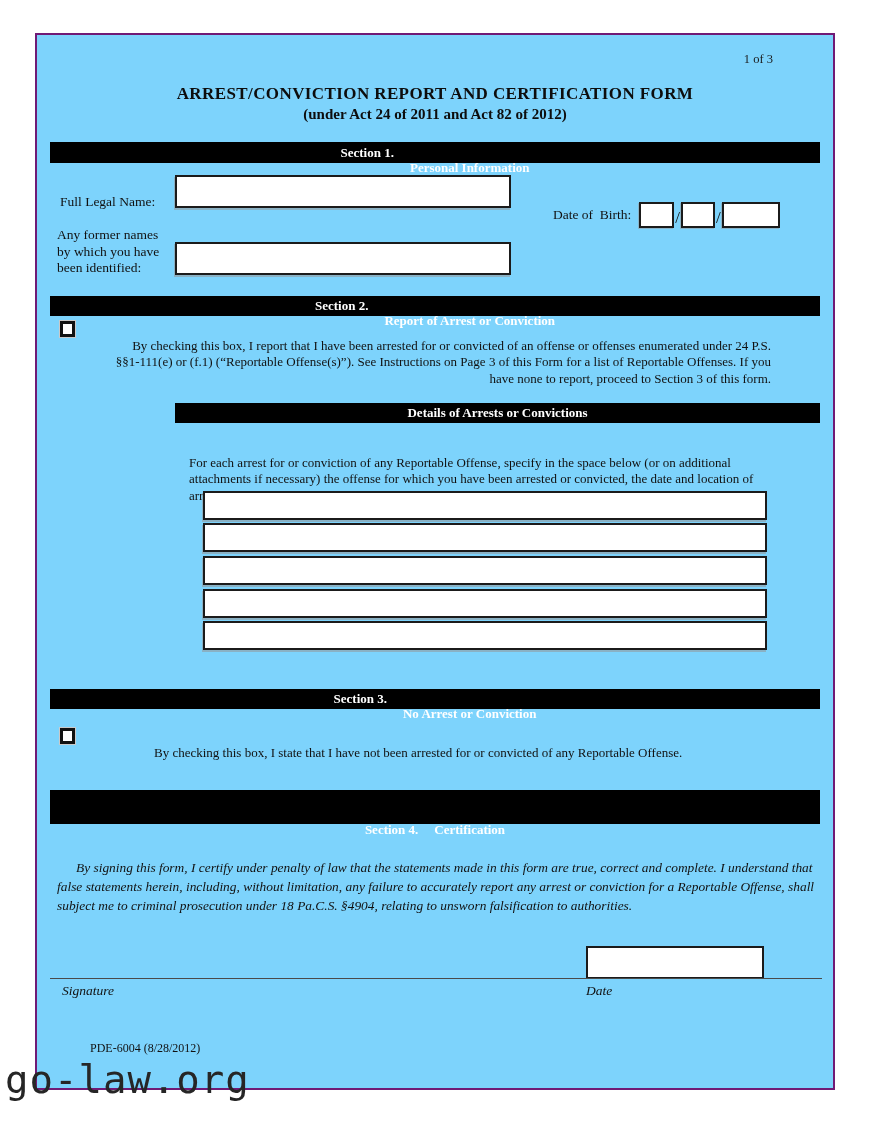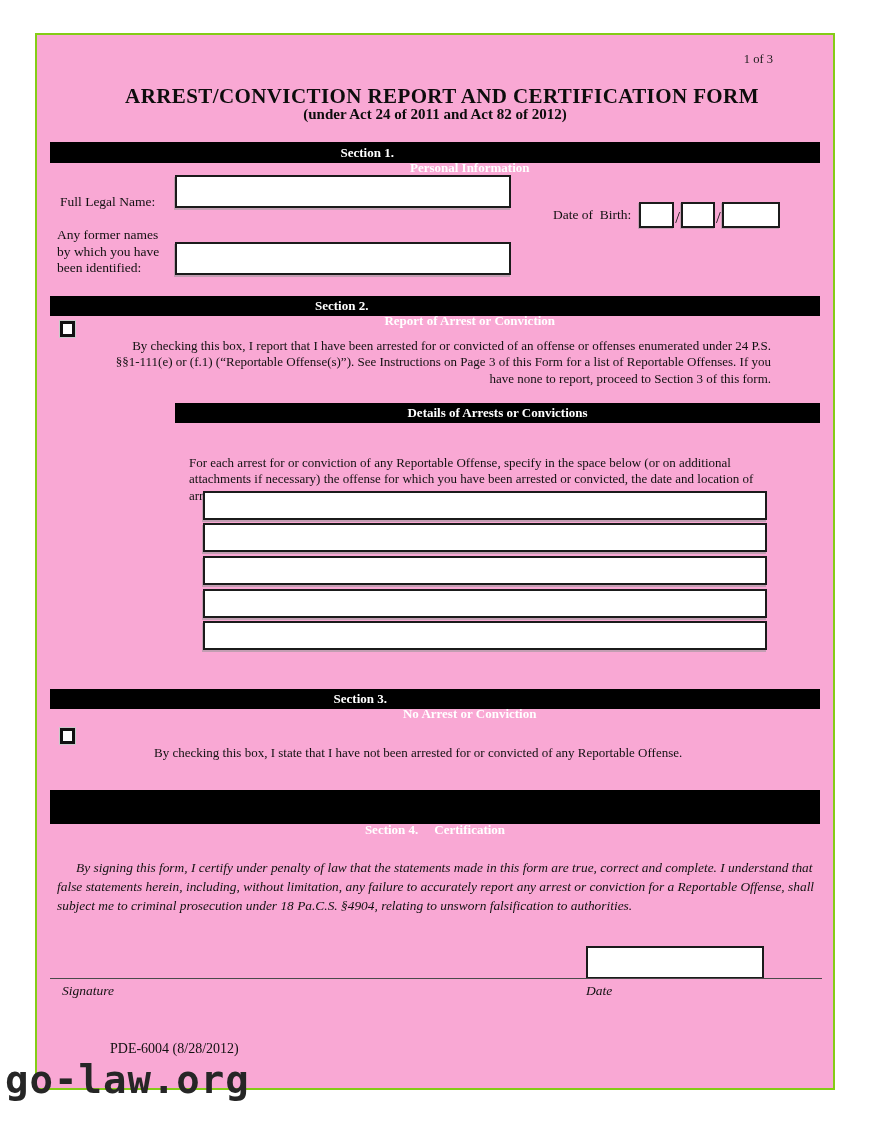--- a/index.html
+++ b/index.html
@@ -1,22 +1,22 @@
 <!DOCTYPE html>
 <html><head>
 <meta charset="utf-8">
 <style>
   html,body{margin:0;padding:0;background:#ffffff;}
   .canvas{position:relative;width:869px;height:1124px;background:#ffffff;overflow:hidden;
           font-family:"Liberation Serif","DejaVu Serif",serif;color:#111;}
   .page{position:absolute;left:35px;top:33px;width:800px;height:1057px;box-sizing:border-box;
-        border:2px solid #84cc16;background:#f9a8d4;}
+        border:2px solid #701a75;background:#7dd3fc;}
   .abs{position:absolute;}
   .page-number{right:60px;top:17px;font-size:12.5px;color:#1a1a1a;}
-  .title{left:0;top:49px;width:100%;text-align:center;font-weight:bold;font-size:21px;letter-spacing:.4px;color:#0d0d0d;padding-left:7px;}
+  .title{left:0;top:49px;width:100%;text-align:center;font-weight:bold;font-size:17px;letter-spacing:.4px;color:#0d0d0d;}
   .subtitle{left:0;top:71px;width:100%;text-align:center;font-weight:bold;font-size:15px;color:#0d0d0d;}
   .bar{background:#000000;color:#ffffff;display:flex;justify-content:center;align-items:center;
        font-weight:bold;font-size:13px;}
   .bar .sec-name{margin-left:16px;margin-top:30px;}
   .bar-sec1{left:13px;top:107px;width:770px;height:21px;}
   .bar-sec2{left:13px;top:261px;width:770px;height:20px;}
   .bar-details{left:138px;top:368px;width:645px;height:20px;}
   .bar-sec3{left:13px;top:654px;width:770px;height:20px;}
   .bar-sec4{left:13px;top:755px;width:770px;height:34px;align-items:flex-start;}
   .bar-sec4 .bar-inner{margin-top:2px;display:flex;align-items:flex-end;}
@@ -42,23 +42,23 @@
   .para-details{left:152px;top:405px;width:572px;margin-top:15px;}
   .para-sec3{left:90px;top:710px;width:650px;text-indent:27px;}
   .para-cert{left:20px;top:824px;width:764px;font-style:italic;font-size:13.4px;line-height:18.8px;text-indent:19px;}
   .detail-box{left:166px;width:564px;height:29px;}
   .d1{top:456px;} .d2{top:488px;} .d3{top:521px;} .d4{top:554px;} .d5{top:586px;}
   .date-box{left:549px;top:911px;width:178px;height:33px;box-shadow:none;border-width:2.5px;}
   .sig-line{left:13px;top:943px;width:772px;height:0;border-top:1.6px solid #4a4a4a;}
   .sig-label,.date-label{font-style:italic;font-size:13.5px;top:948px;}
   .sig-label{left:25px;text-align:center;}
   .date-label{left:549px;}
-  .footer-code{left:73px;top:1006px;font-size:14px;}
+  .footer-code{left:53px;top:1006px;font-size:12px;}
   .watermark{position:absolute;left:5px;top:1057px;font-family:"DejaVu Sans Mono","Liberation Mono",monospace;
-             font-size:39px;font-weight:bold;color:#262626;letter-spacing:1px;}
+             font-size:39px;font-weight:normal;color:#262626;letter-spacing:1px;}
 </style>
 </head>
 <body>
 
 <div class="canvas">
   <div class="page">
 
     <div class="abs page-number">1 of 3</div>
     <div class="abs title">ARREST/CONVICTION REPORT AND CERTIFICATION FORM</div>
     <div class="abs subtitle">(under Act 24 of 2011 and Act 82 of 2012)</div>

